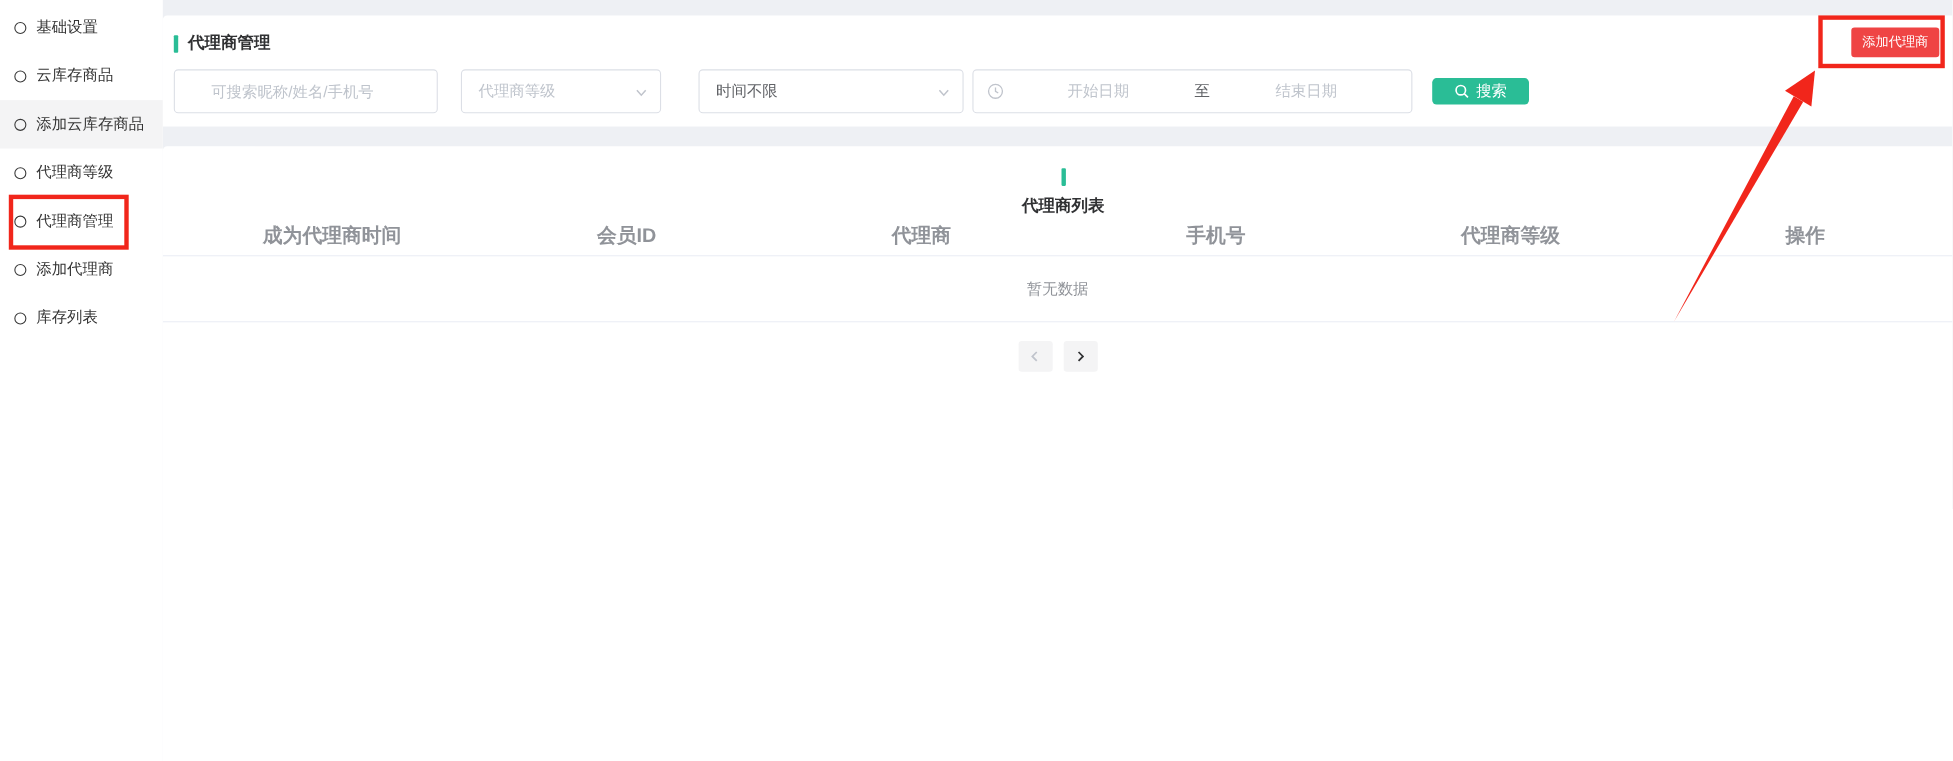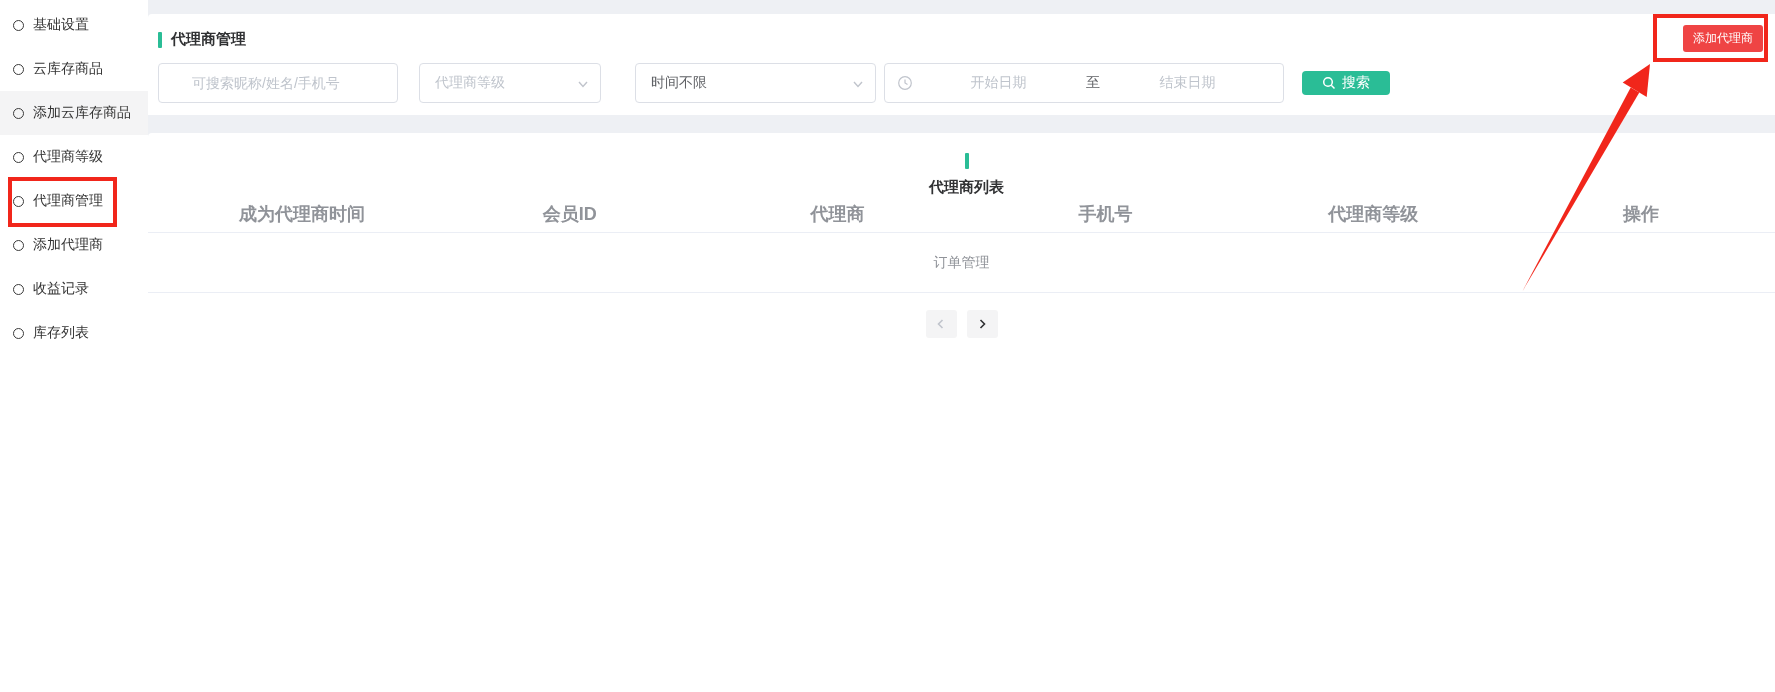--- a/index.html
+++ b/index.html
@@ -138,24 +138,20 @@
   <div class="side-item">
     <span class="circle-ic"></span>
     <span>代理商管理</span>
   </div>
   <div class="side-item">
     <span class="circle-ic"></span>
     <span>添加代理商</span>
   </div>
   <div class="side-item">
     <span class="circle-ic"></span>
-    <span>收益记录</span>
-  </div>
-  <div class="side-item">
-    <span class="circle-ic"></span>
     <span>库存列表</span>
   </div>
 </nav>
 
 <section class="card card-filter">
   <div class="section-title">
     <span class="title-bar"></span>
     <span>代理商管理</span>
   </div>
 
@@ -217,21 +213,21 @@
   <div class="table-head">
     <div class="th">成为代理商时间</div>
     <div class="th">会员ID</div>
     <div class="th">代理商</div>
     <div class="th">手机号</div>
     <div class="th">代理商等级</div>
     <div class="th">操作</div>
   </div>
 
   <div class="empty-row">
-    <span>订单管理</span>
+    <span>暂无数据</span>
   </div>
 
   <div class="pagination">
     <button class="page-btn disabled">
       <span style="display:flex;">
         <svg width="12" height="12" viewBox="0 0 12 12">
             <polyline points="7.5,2 3.5,6 7.5,10" fill="none" stroke="#c0c4cc" stroke-width="1.6"></polyline>
           </svg>
       </span>
     </button>

